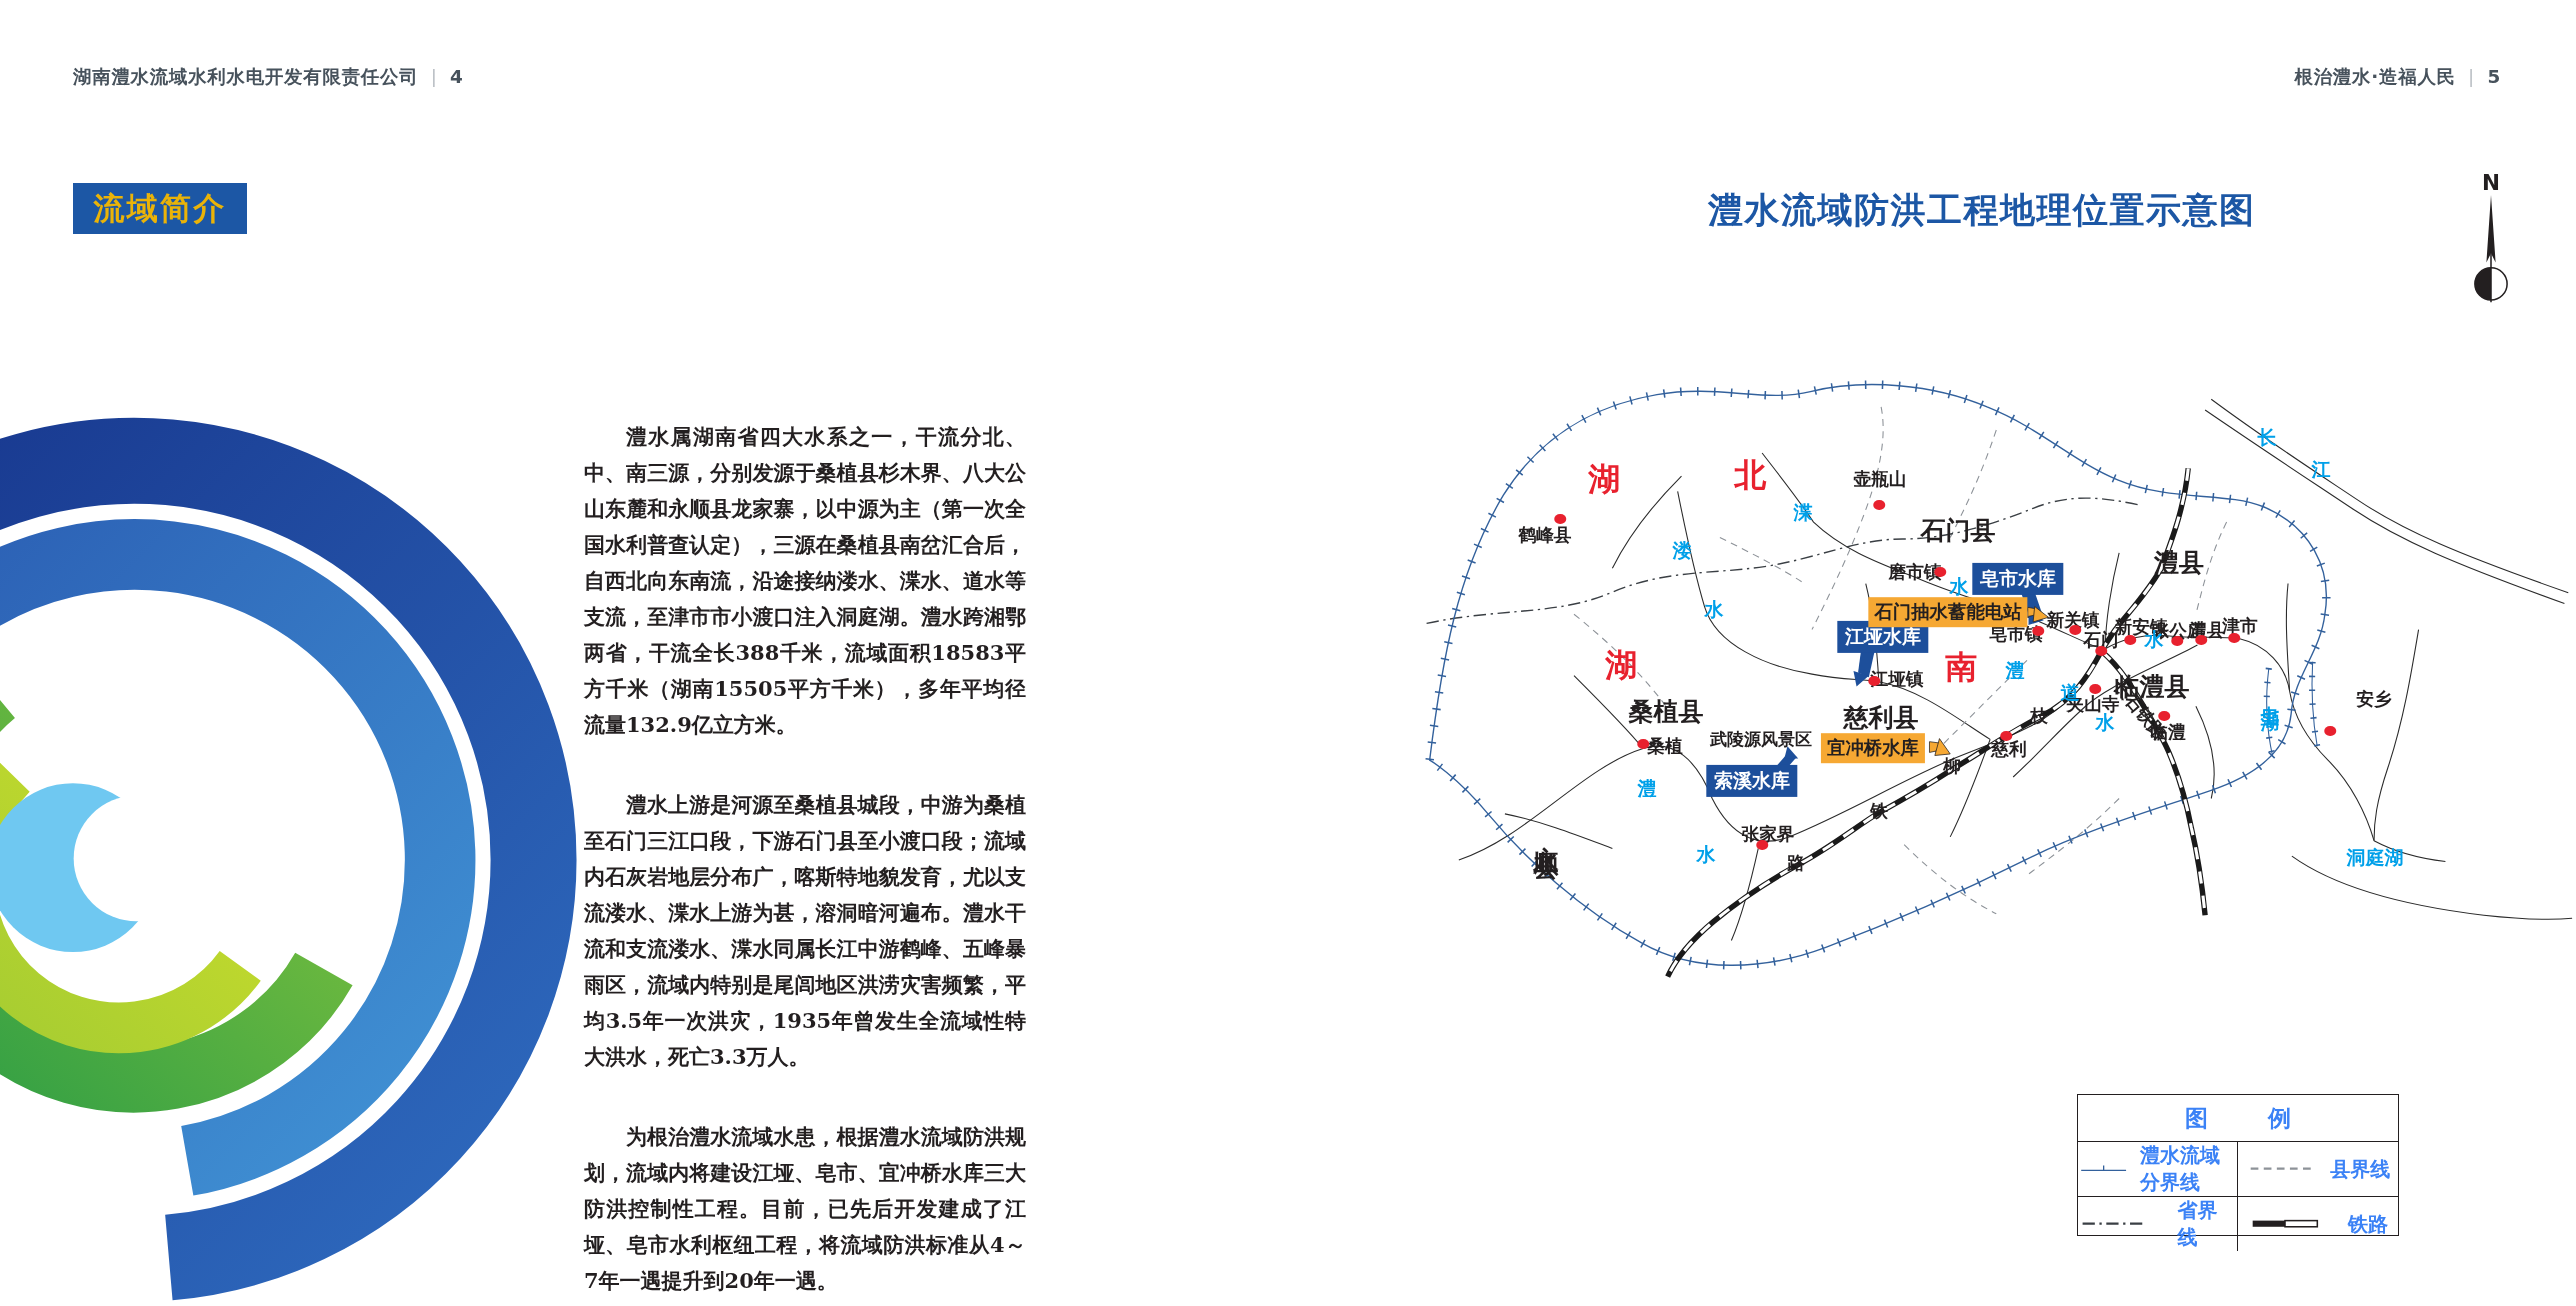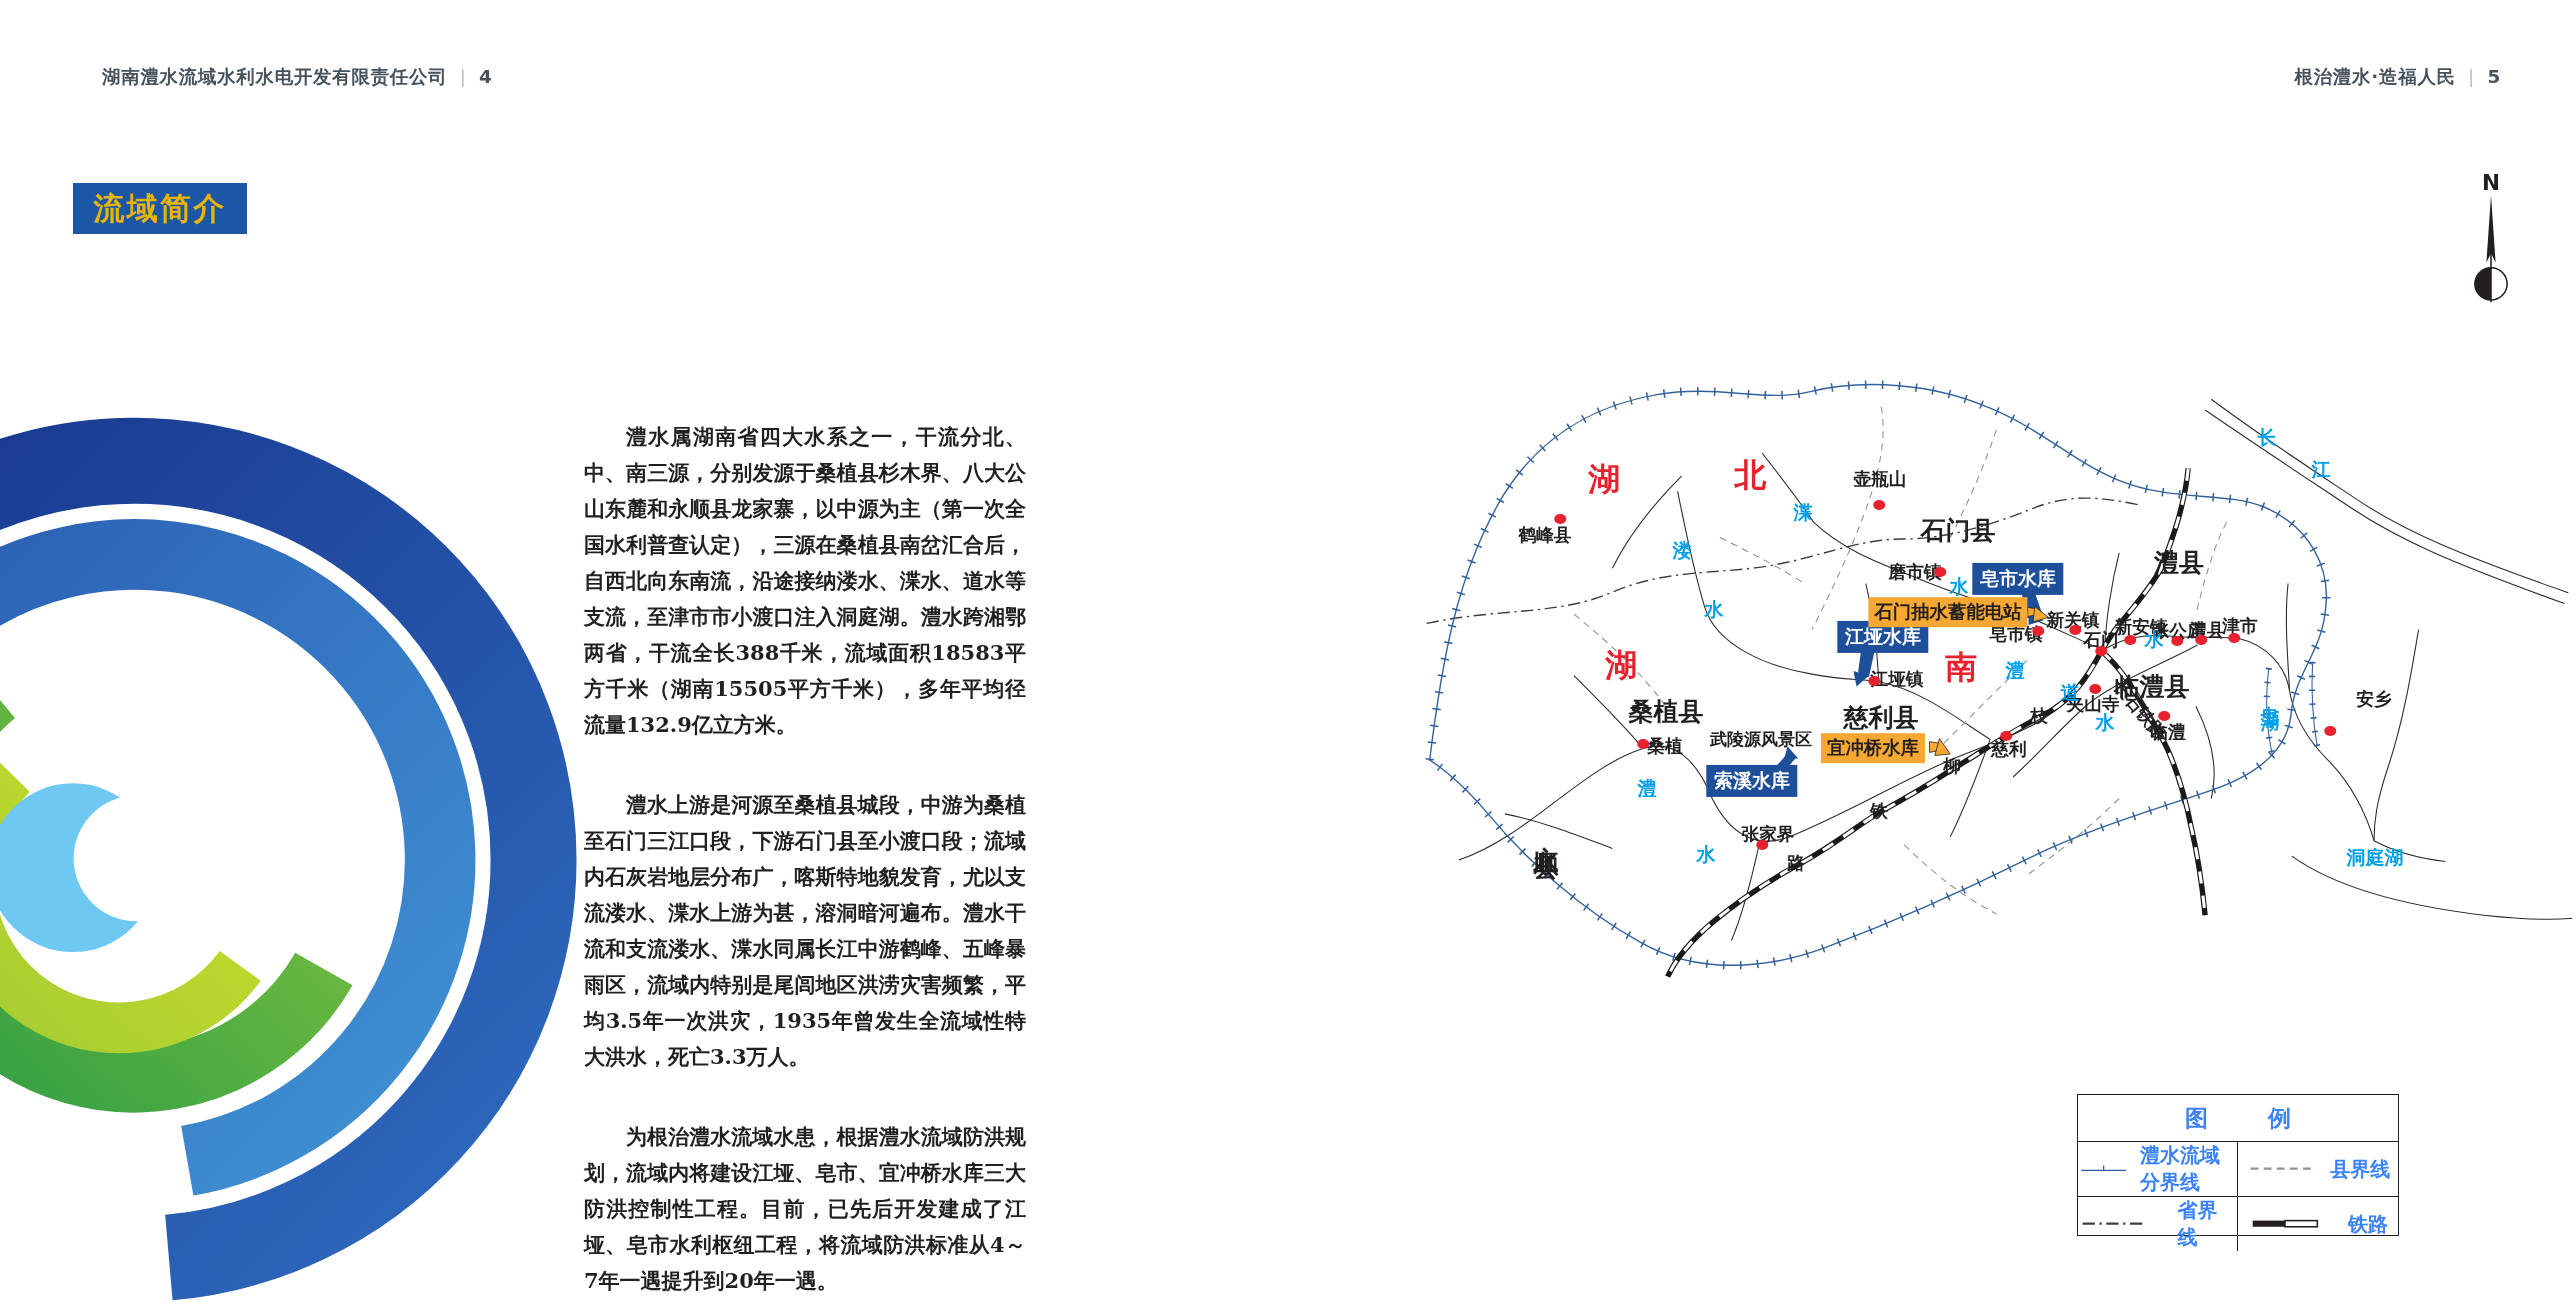--- a/index.html
+++ b/index.html
@@ -1,20 +1,20 @@
 <!DOCTYPE html>
 <html style="font-size:12.3px"><head>
 <meta charset="utf-8">
 <style>
   html,body{margin:0;padding:0;background:#888;}
   #page{position:relative;width:2576px;height:1306px;background:#ffffff;overflow:hidden;
         font-family:"DejaVu Sans","Liberation Sans",sans-serif;}
   
   .hdr{position:absolute;top:64px;font-size:18.4px;font-weight:700;color:#47525c;letter-spacing:0.8px;white-space:nowrap;}
-  #hdr-left{left:73px;margin-left:29px;}
+  #hdr-left{left:73px;}
   #hdr-right{right:75px;text-align:right;}
   .hdr .sep{color:#b9bec3;font-weight:400;margin:0 12.3px;}
   
   #section-badge{position:absolute;left:73px;top:183px;width:174px;height:51px;background:#1c57a5;
     color:#eab308;font-size:31px;font-weight:700;letter-spacing:2.3px;display:flex;align-items:center;justify-content:center;}
   
   #body-text{position:absolute;left:584px;top:419px;width:442px;color:#231f20;
     font-family:"DejaVu Serif","Liberation Serif",serif;font-size:21px;font-weight:700;
     line-height:36px;text-align:justify;}
   #body-text p{margin:0 0 44px 0;text-indent:2em;}
@@ -92,20 +92,21 @@
   <circle cx="95" cy="600" r="110" fill="#6fc8f1"></circle>
   <circle cx="178" cy="588" r="82" fill="#ffffff"></circle>
 </svg>
 
 <div id="body-text">
   <p>澧水属湖南省四大水系之一，干流分北、中、南三源，分别发源于桑植县杉木界、八大公山东麓和永顺县龙家寨，以中源为主（第一次全国水利普查认定），三源在桑植县南岔汇合后，自西北向东南流，沿途接纳溇水、渫水、道水等支流，至津市市小渡口注入洞庭湖。澧水跨湘鄂两省，干流全长388千米，流域面积18583平方千米（湖南15505平方千米），多年平均径流量132.9亿立方米。</p>
   <p>澧水上游是河源至桑植县城段，中游为桑植至石门三江口段，下游石门县至小渡口段；流域内石灰岩地层分布广，喀斯特地貌发育，尤以支流溇水、渫水上游为甚，溶洞暗河遍布。澧水干流和支流溇水、渫水同属长江中游鹤峰、五峰暴雨区，流域内特别是尾闾地区洪涝灾害频繁，平均3.5年一次洪灾，1935年曾发生全流域性特大洪水，死亡3.3万人。</p>
   <p>为根治澧水流域水患，根据澧水流域防洪规划，流域内将建设江垭、皂市、宜冲桥水库三大防洪控制性工程。目前，已先后开发建成了江垭、皂市水利枢纽工程，将流域防洪标准从4～7年一遇提升到20年一遇。</p>
 </div>
 
+<div id="map-title">澧水流域防洪工程地理位置示意图</div>
 
 <div id="compass">
   <div class="n">N</div>
   <svg width="40" height="115" viewBox="0 0 52 150">
     <polygon points="26,0 32,88 26,76 20,88" fill="#231f20"></polygon>
     <line x1="26" y1="76" x2="26" y2="140" stroke="#231f20" stroke-width="2"></line>
     <circle cx="26" cy="116" r="21" fill="none" stroke="#231f20" stroke-width="2"></circle>
     <path d="M26,95 A21,21 0 0 0 26,137 Z" fill="#231f20"></path>
   </svg>
 </div>

